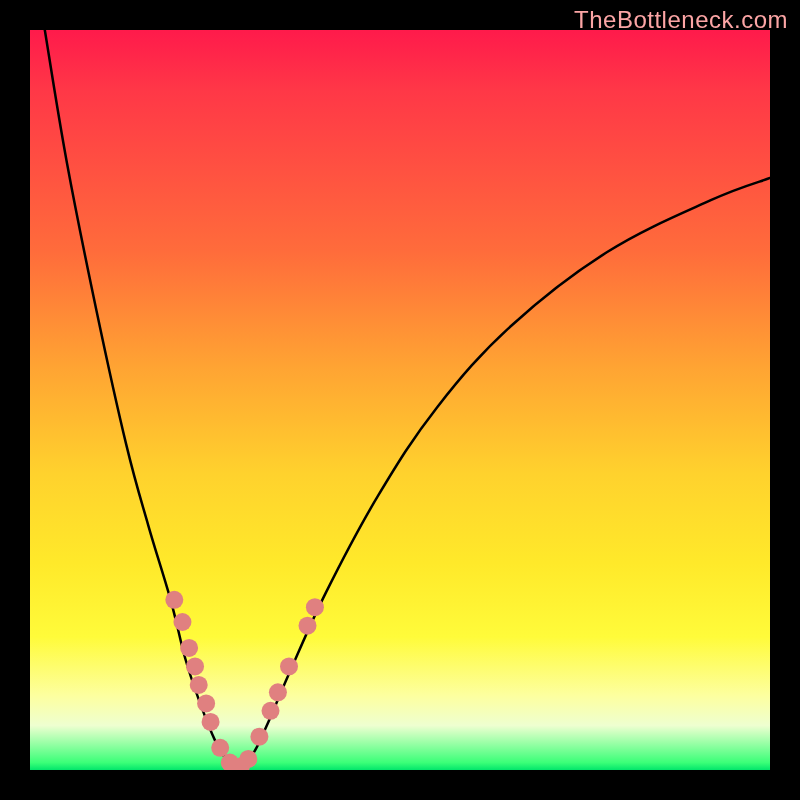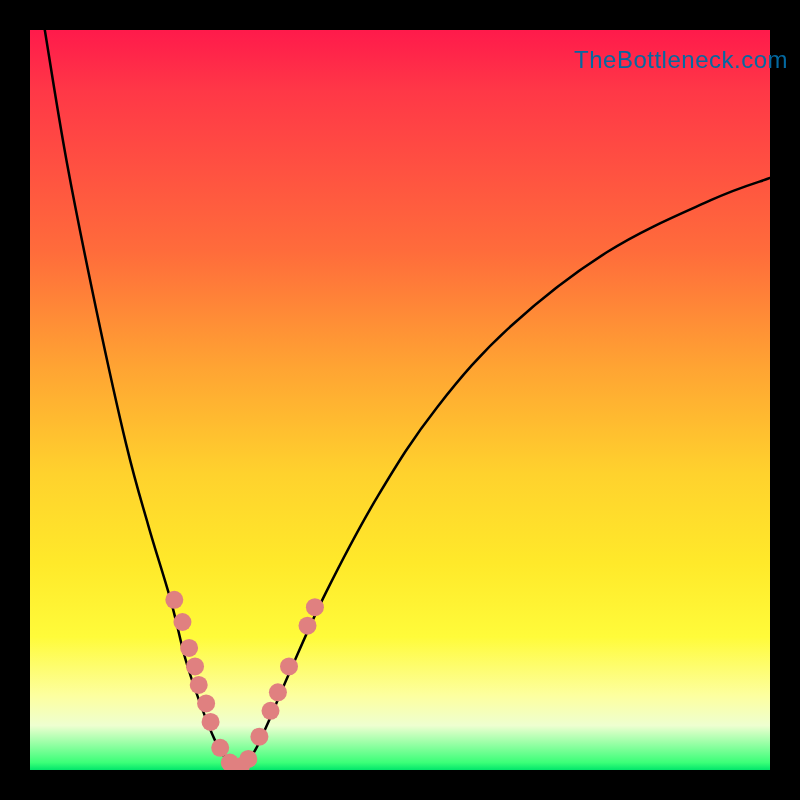--- a/index.html
+++ b/index.html
@@ -16,26 +16,25 @@
     left: 0;
     top: 0;
     width: 800px;
     height: 800px;
     background: #000;
   }
   .watermark {
     position: absolute;
     top: 6px;
     right: 12px;
-    color: #0369a1;
+    color: #fca5a5;
     font-size: 24px;
     font-weight: 500;
     letter-spacing: 0.5px;
     z-index: 50;
-    margin-top: 40px;
   }
   .plot-area {
     position: absolute;
     left: 30px;
     top: 30px;
     width: 740px;
     height: 740px;
     overflow: hidden;
   }
   .gradient {

